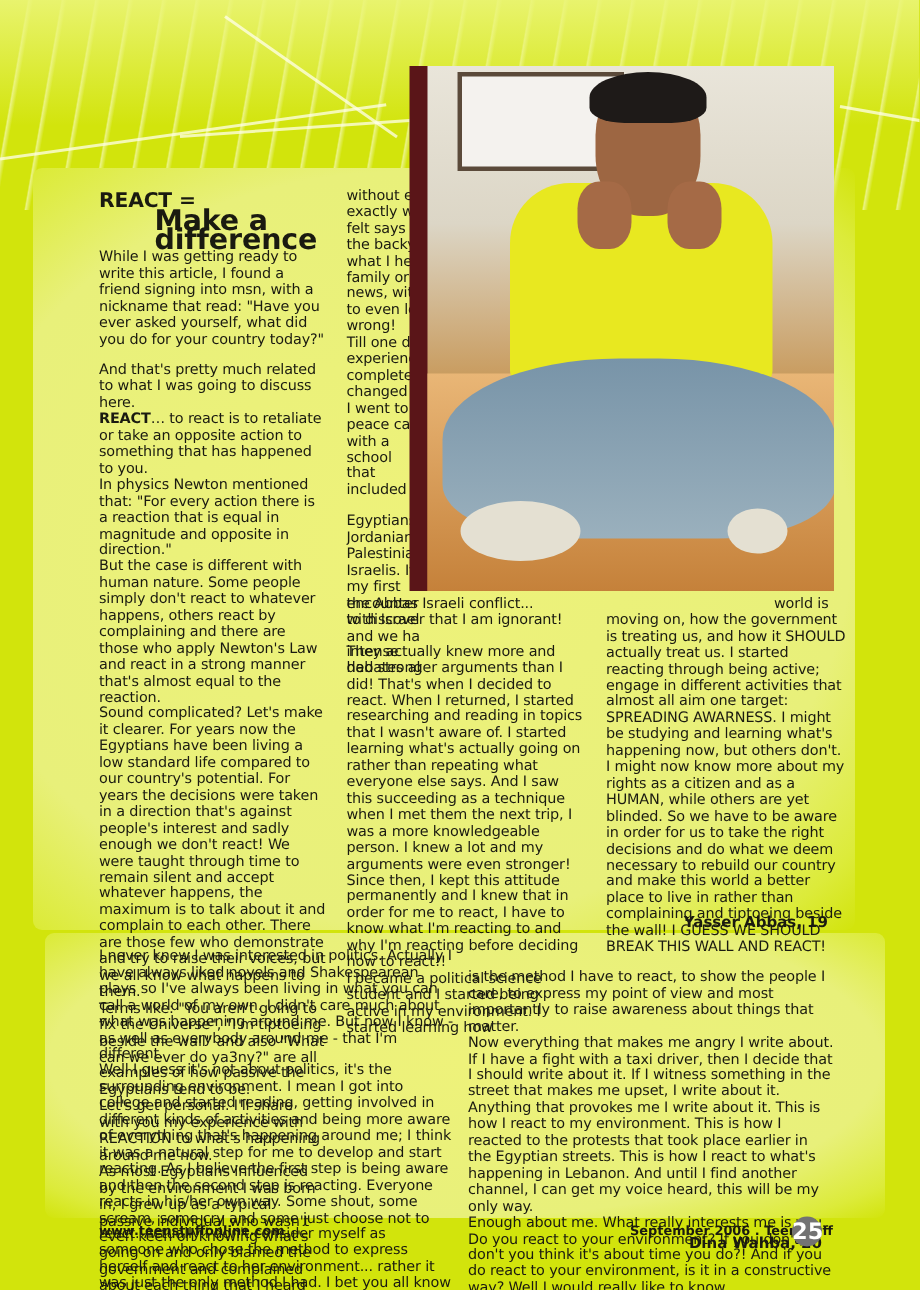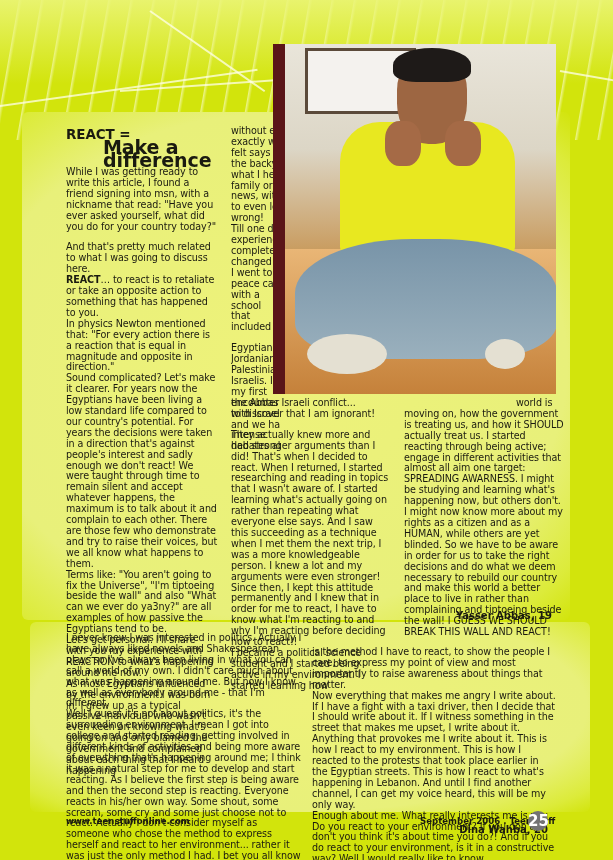--- a/index.html
+++ b/index.html
@@ -71,20 +71,21 @@
 <div class="panel-bottom"></div>
 
 <div class="col text" style="left:66px;top:128px;width:152px;">
   <div class="title1">REACT =</div>
   <div class="title2">Make a difference</div>
   <div>While I was getting ready to write this article, I found a friend signing into msn, with a nickname that read: "Have you ever asked yourself, what did you do for your country today?"</div>
   <div class="gap"></div>
   <div>And that's pretty much related to what I was going to discuss here.</div>
   <div><b>REACT</b><span>… to react is to retaliate or take an opposite action to something that has happened to you.</span></div>
   <div>In physics Newton mentioned that: "For every action there is a reaction that is equal in magnitude and opposite in direction."</div>
+  <div>But the case is different with human nature. Some people simply don't react to whatever happens, others react by complaining and there are those who apply Newton's Law and react in a strong manner that's almost equal to the reaction.</div>
   <div>Sound complicated? Let's make it clearer. For years now the Egyptians have been living a low standard life compared to our country's potential. For years the decisions were taken in a direction that's against people's interest and sadly enough we don't react! We were taught through time to remain silent and accept whatever happens, the maximum is to talk about it and complain to each other. There are those few who demonstrate and try to raise their voices, but we all know what happens to them.</div>
   <div>Terms like: "You aren't going to fix the Universe", "I'm tiptoeing beside the wall" and also "What can we ever do ya3ny?" are all examples of how passive the Egyptians tend to be.</div>
   <div>Let's get personal. I'll share with you my experience with REACTION to what's happening around me now.</div>
   <div>As most Egyptians influenced by the environment I was born in, I grew up as a typical passive individual who wasn't even keen on knowing what's going on and only blamed the government and complained about each thing that I heard happening</div>
 </div>
 
 <div class="col text" style="left:231px;top:126px;width:50px;white-space:nowrap;overflow:hidden;">
   <div>without ev</div>
   <div>exactly wa</div>
   <div>felt says I</div>

